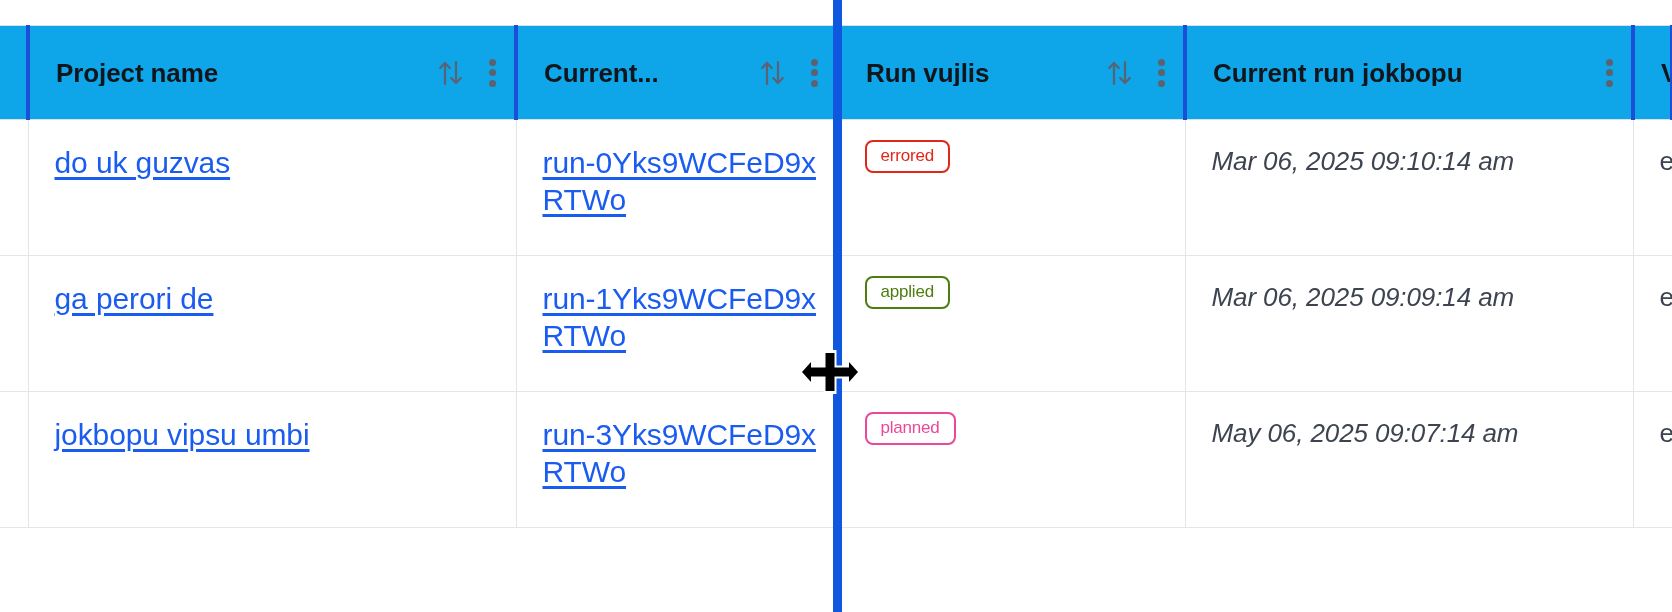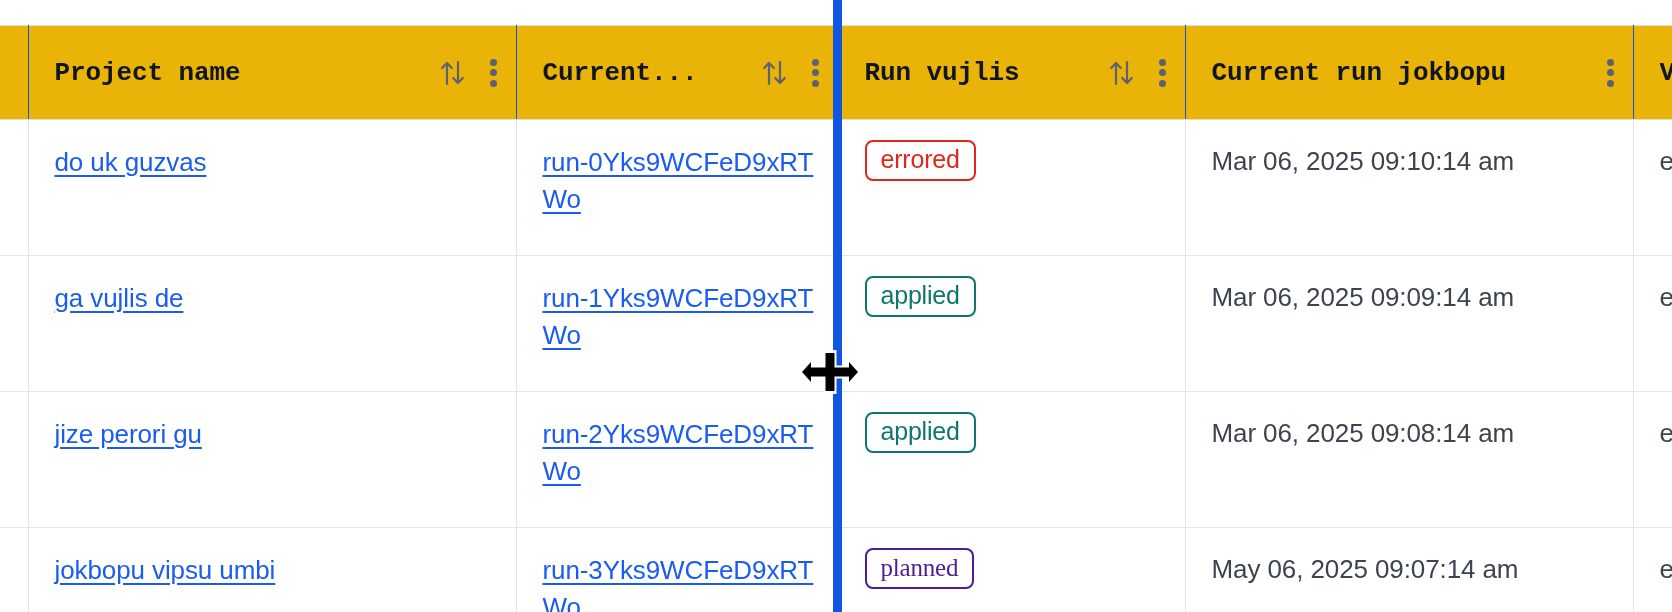--- a/index.html
+++ b/index.html
@@ -13,27 +13,26 @@
 
   
   .top-strip{position:absolute;left:0;top:0;width:1672px;height:25px;background:#ffffff;}
 
   
   .tbl{position:absolute;left:0;top:25px;width:1672px;border-collapse:collapse;table-layout:fixed;}
 
   
   .hdr-row{height:93px;background:#f0f1f3;}
   .hdr-row th{
-    background:#eab308;
+    background:#0ea5e9;
     border-top:1px solid #dcdfe3;
     border-bottom:1px solid #dcdfe3;
-    border-right:1px solid #1d4ed8;
+    border-right:4px solid #1d4ed8;
     padding:0;margin:0;vertical-align:middle;
     font-weight:700;
-    font-family:Liberation Mono, monospace;
   }
   th.gutter,td.gutter{width:28px;padding:0;}
   .hdr-inner{
     display:flex;align-items:center;height:93px;
     padding:0 14px 0 26px;box-sizing:border-box;gap:0;
   }
   .hdr-label{
     font-size:26px;font-weight:700;color:#11161d;
     letter-spacing:-0.1px;white-space:nowrap;overflow:hidden;
     line-height:1;
@@ -52,37 +51,37 @@
   .tbl td{
     border-bottom:1px solid #e3e5e9;
     border-right:1px solid #e3e5e9;
     padding:0;margin:0;vertical-align:top;background:#ffffff;
   }
   tr.data-row{height:136px;}
   .cell-pad{padding:24px 14px 0 26px;box-sizing:border-box;}
 
   a.link{
     color:#1a5cf0;text-decoration:underline;text-underline-offset:4px;
-    font-size:26px;line-height:37px;letter-spacing:-0.1px;
+    font-size:30px;line-height:37px;letter-spacing:-0.1px;
     display:inline;cursor:pointer;word-break:break-all;
   }
   .datetext{
-    color:#3d4450;font-size:26px;line-height:34px;letter-spacing:-0.1px;white-space:nowrap;
+    color:#3d4450;font-size:26px;line-height:34px;letter-spacing:-0.1px;white-space:nowrap;font-style:italic;
   }
   .trunctext{color:#3d4450;font-size:26px;line-height:34px;white-space:nowrap;}
 
   
   .badge{
     display:inline-block;border:2px solid currentColor;border-radius:8px;
-    padding:5px 14px 7px 14px;font-size:25px;line-height:1;letter-spacing:-0.2px;
+    padding:5px 14px 7px 14px;font-size:17px;line-height:1;letter-spacing:-0.2px;
     background:#fff;white-space:nowrap;
   }
   .badge.errored{color:#e0271a;}
-  .badge.applied{color:#0f766e;}
-  .badge.planned{color:#4c1d95;font-family:Liberation Serif, serif;}
+  .badge.applied{color:#4d7c0f;}
+  .badge.planned{color:#ec4899;}
 
   
   .resize-line{
     position:absolute;top:0;width:9px;height:612px;background:#1057e0;z-index:30;pointer-events:none;
   }
   .resize-cursor{
     position:absolute;z-index:40;width:64px;height:64px;pointer-events:none;
   }
 </style>
 </head>
@@ -198,54 +197,36 @@
           <div class="cell-pad"><span class="datetext">Mar 06, 2025 09:10:14 am</span></div>
         </td>
         <td>
           <div class="cell-pad" style="padding:24px 0 0 26px;overflow:hidden;"><span class="trunctext">e</span></div>
         </td>
       </tr>
 
       <tr class="data-row">
         <td class="gutter"></td>
         <td>
-          <div class="cell-pad"><a class="link" href="#">ga vujlis de</a></div>
+          <div class="cell-pad"><a class="link" href="#">ga perori de</a></div>
         </td>
         <td>
           <div class="cell-pad"><a class="link" href="#">run-1Yks9WCFeD9xRTWo</a></div>
         </td>
         <td>
           <div class="cell-pad" style="padding-top:20px;"><span class="badge applied">applied</span></div>
         </td>
         <td>
           <div class="cell-pad"><span class="datetext">Mar 06, 2025 09:09:14 am</span></div>
         </td>
         <td>
           <div class="cell-pad" style="padding:24px 0 0 26px;overflow:hidden;"><span class="trunctext">e</span></div>
         </td>
       </tr>
 
-      <tr class="data-row">
-        <td class="gutter"></td>
-        <td>
-          <div class="cell-pad"><a class="link" href="#">jize perori gu</a></div>
-        </td>
-        <td>
-          <div class="cell-pad"><a class="link" href="#">run-2Yks9WCFeD9xRTWo</a></div>
-        </td>
-        <td>
-          <div class="cell-pad" style="padding-top:20px;"><span class="badge applied">applied</span></div>
-        </td>
-        <td>
-          <div class="cell-pad"><span class="datetext">Mar 06, 2025 09:08:14 am</span></div>
-        </td>
-        <td>
-          <div class="cell-pad" style="padding:24px 0 0 26px;overflow:hidden;"><span class="trunctext">e</span></div>
-        </td>
-      </tr>
 
       <tr class="data-row">
         <td class="gutter"></td>
         <td>
           <div class="cell-pad"><a class="link" href="#">jokbopu vipsu umbi</a></div>
         </td>
         <td>
           <div class="cell-pad"><a class="link" href="#">run-3Yks9WCFeD9xRTWo</a></div>
         </td>
         <td>

